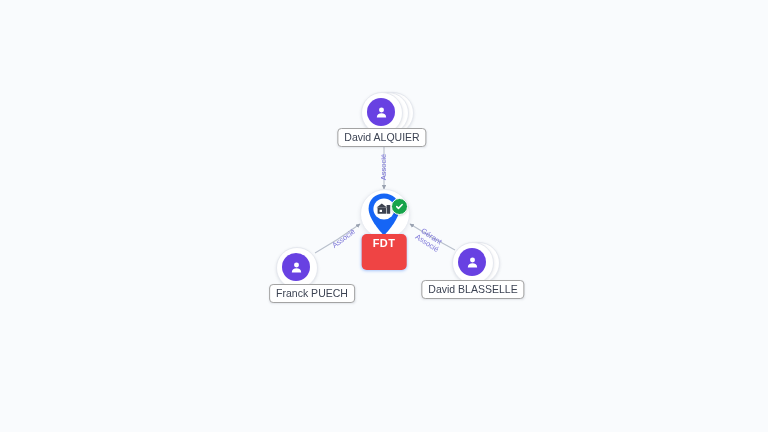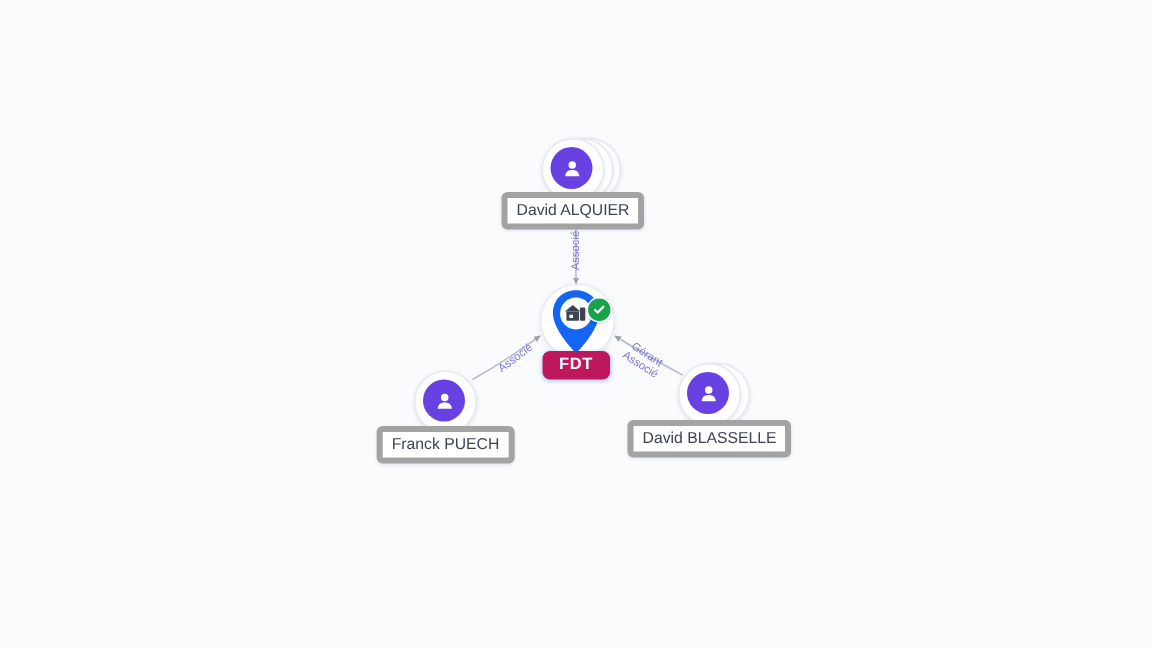--- a/index.html
+++ b/index.html
@@ -65,21 +65,21 @@
     align-items: center;
     justify-content: center;
   }
   .avatar-circle svg { display: block; }
 
   
   .node-label {
     position: absolute;
     transform: translateX(-50%);
     background: #ffffff;
-    border: 4px solid #a3a3a3;
+    border: 1px solid #a3a3a3;
     border-radius: 4px;
     padding: 2px 6px 3px 6px;
     font-size: 10.5px;
     line-height: 12px;
     color: #3c4353;
     white-space: nowrap;
     box-shadow: 0 1px 2px rgba(40,50,80,0.10);
     z-index: 12;
   }
 
@@ -119,24 +119,24 @@
     border: 1.5px solid #ffffff;
     z-index: 9;
     display: flex;
     align-items: center;
     justify-content: center;
     box-shadow: 0 1px 2px rgba(0,0,0,0.15);
   }
   .company-badge {
     position: absolute;
     transform: translateX(-50%);
-    background: #be185d;
+    background: #ef4444;
     color: #ffffff;
     border-radius: 5px;
-    padding: 3px 11px 4px 11px;
+    padding: 3px 11px 21px 11px;
     font-size: 11px;
     font-weight: bold;
     letter-spacing: 0.4px;
     line-height: 12px;
     white-space: nowrap;
     z-index: 12;
     box-shadow: 0 1px 3px rgba(21,101,245,0.35);
   }
 
   
@@ -225,21 +225,21 @@
     <div class="avatar-stack">
       <div class="stack-card s1"></div>
       <div class="avatar-circle">
         <svg width="17" height="17" viewBox="0 0 24 24" xmlns="http://www.w3.org/2000/svg">
           <circle cx="12" cy="8.4" r="3.5" fill="#ffffff"></circle>
           <path d="M5.4 19 C5.4 15.1 8.3 13.2 12 13.2 C15.7 13.2 18.6 15.1 18.6 19 Z" fill="#ffffff"></path>
         </svg>
       </div>
     </div>
   </div>
-  <div class="node-label" style="left:297px; top:284px;">Franck PUECH</div>
+  <div class="node-label" style="left:312px; top:284px;">Franck PUECH</div>
 
   <div class="node" style="left:473px; top:263px;">
     <div class="avatar-stack">
       <div class="stack-card s2"></div>
       <div class="stack-card s1"></div>
       <div class="avatar-circle">
         <svg width="17" height="17" viewBox="0 0 24 24" xmlns="http://www.w3.org/2000/svg">
           <circle cx="12" cy="8.4" r="3.5" fill="#ffffff"></circle>
           <path d="M5.4 19 C5.4 15.1 8.3 13.2 12 13.2 C15.7 13.2 18.6 15.1 18.6 19 Z" fill="#ffffff"></path>
         </svg>

